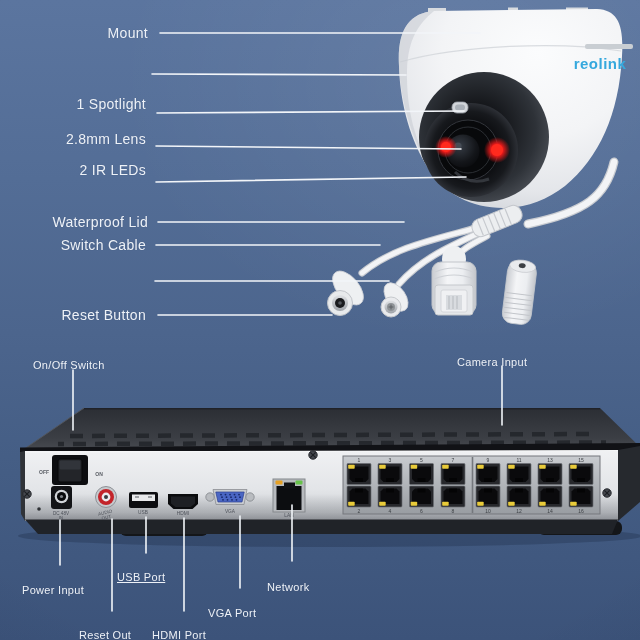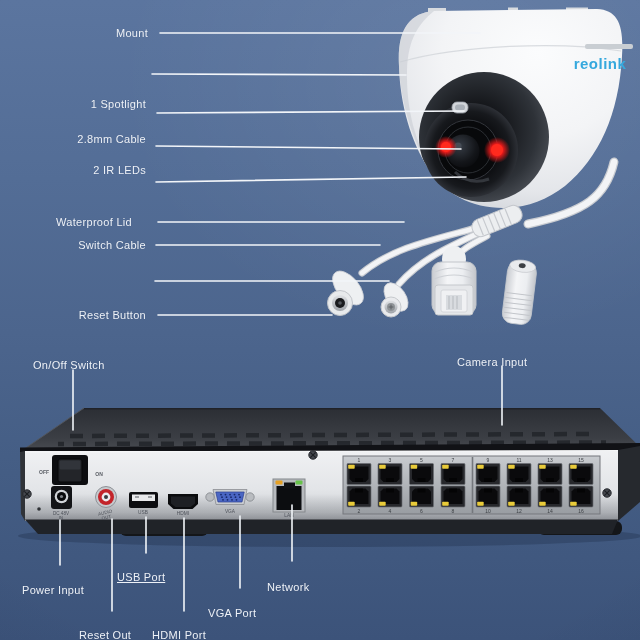--- a/index.html
+++ b/index.html
@@ -7,32 +7,32 @@
     width:640px;height:640px;overflow:hidden;position:relative;
     font-family:"Liberation Sans", sans-serif;
     background:
       radial-gradient(90% 70% at 72% 12%, rgba(255,255,255,0.07), rgba(255,255,255,0) 60%),
       radial-gradient(130% 110% at 50% 45%, rgba(0,0,0,0) 55%, rgba(8,18,38,0.20) 100%),
       linear-gradient(180deg,#5b759f 0%, #536d96 28%, #4c658d 52%, #445d84 74%, #3c537a 100%);
   }
   .stage{position:absolute;left:0;top:0;width:640px;height:640px;}
   .lbl{
     position:absolute;color:#eef2f8;font-weight:500;letter-spacing:0.3px;
-    font-size:11px;line-height:14px;white-space:nowrap;
+    font-size:14px;line-height:14px;white-space:nowrap;
     text-shadow:0 0 1px rgba(30,45,70,0.25);
   }
   .lbl.r{text-align:right;}
   .lbl.big{font-size:11px;line-height:16px;margin-top:12px;}
   
   #lbl-mount{right:492px;top:26px;}
   #lbl-case{right:492px;top:66px;}
   #lbl-spotlight{right:494px;top:97px;text-align:right;}
   #lbl-lens{right:494px;top:132px;}
   #lbl-ir{right:494px;top:163px;}
-  #lbl-waterproof{right:508px;top:215px;}
+  #lbl-waterproof{right:492px;top:215px;}
   #lbl-netcable{right:494px;top:238px;}
   #lbl-power-supply{right:492px;top:274px;}
   #lbl-reset{right:494px;top:308px;}
   
   #lbl-onoff{left:33px;top:345px;}
   #lbl-camera-input{left:457px;top:342px;}
   #lbl-power-input{left:22px;top:570px;}
   #lbl-usb-port{left:117px;top:557px;text-decoration:underline;}
   #lbl-audio-out{left:79px;top:615px;}
   #lbl-hdmi-port{left:152px;top:615px;}
@@ -393,21 +393,21 @@
     <line x1="112" y1="519" x2="112" y2="611"></line>
     <line x1="184" y1="518" x2="184" y2="611"></line>
     <line x1="240" y1="516" x2="240" y2="588"></line>
     <line x1="292" y1="505" x2="292" y2="561"></line>
   </g>
 </svg>
 
 
 <div class="lbl r" id="lbl-mount">Mount</div>
 <div class="lbl r" id="lbl-spotlight">1 Spotlight</div>
-<div class="lbl r" id="lbl-lens">2.8mm Cable</div>
+<div class="lbl r" id="lbl-lens">2.8mm Lens</div>
 <div class="lbl r" id="lbl-ir">2 IR LEDs</div>
 <div class="lbl r" id="lbl-waterproof">Waterproof Lid</div>
 <div class="lbl r" id="lbl-netcable">Switch Cable</div>
 <div class="lbl r" id="lbl-reset">Reset Button</div>
 
 <div class="lbl big" id="lbl-onoff">On/Off Switch</div>
 <div class="lbl big" id="lbl-camera-input">Camera Input</div>
 <div class="lbl big" id="lbl-power-input">Power Input</div>
 <div class="lbl big" id="lbl-usb-port">USB Port</div>
 <div class="lbl big" id="lbl-audio-out">Reset Out</div>

